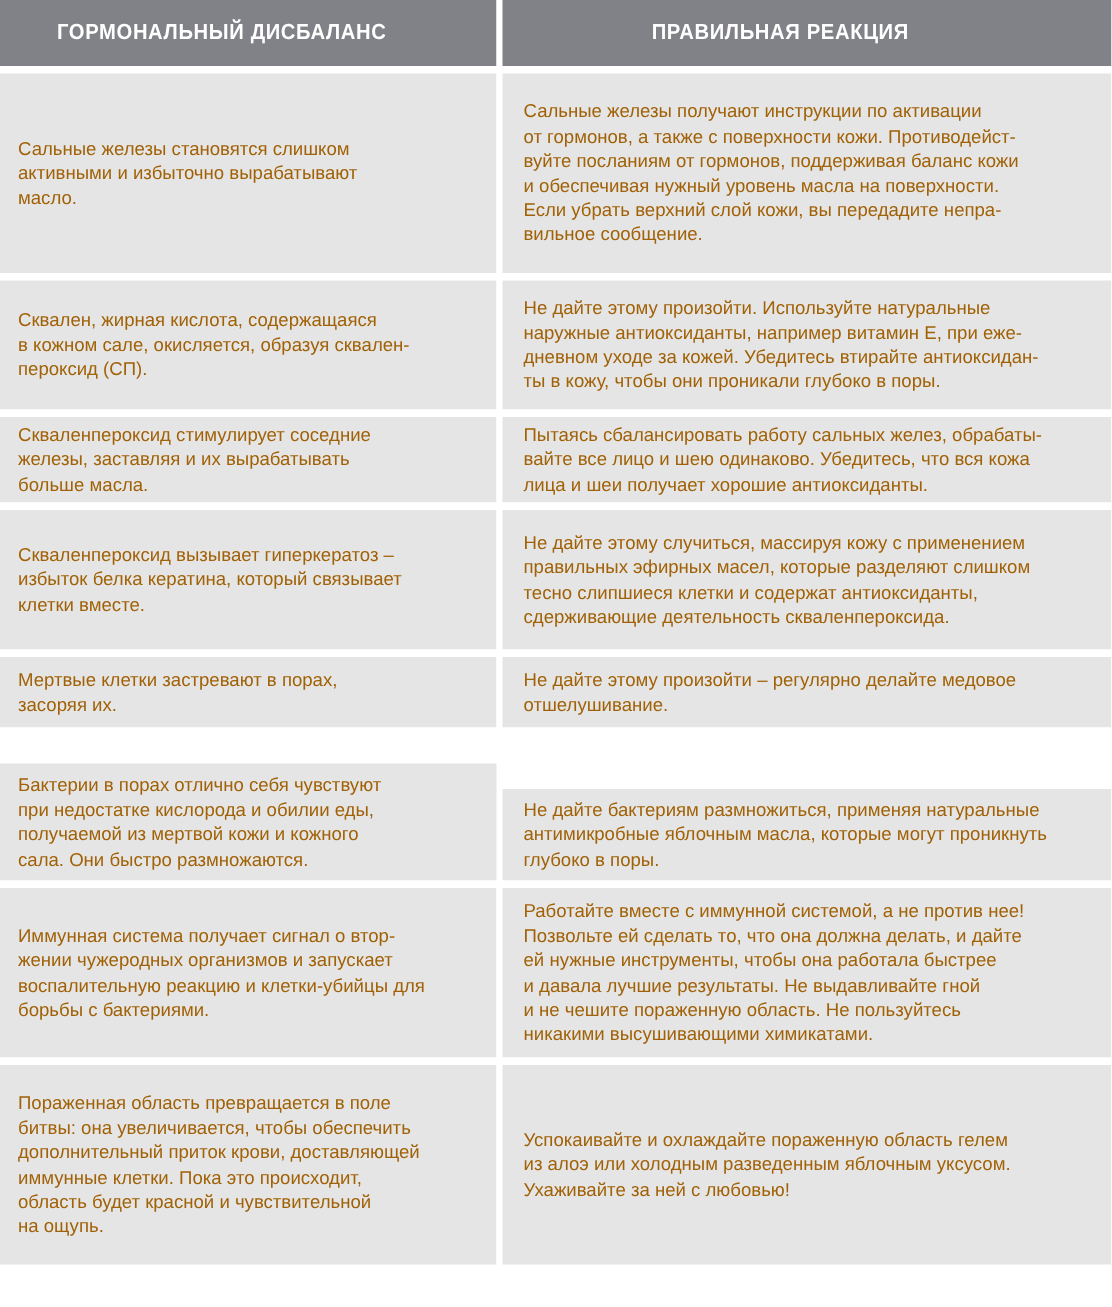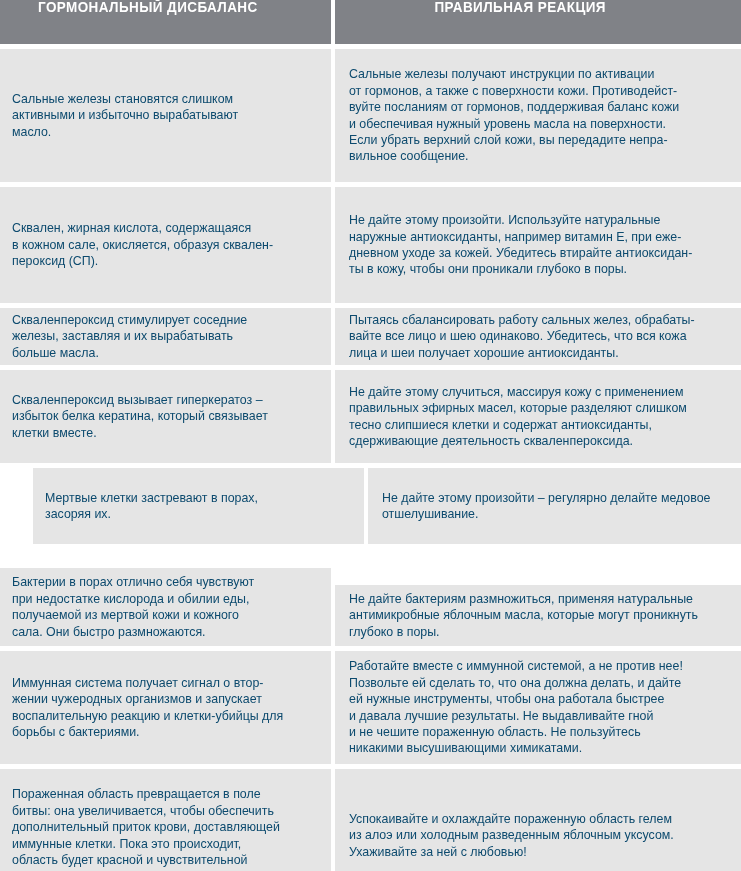--- a/index.html
+++ b/index.html
@@ -27,21 +27,21 @@
   
   .table-header {
     display: flex;
     height: 44px;
     flex: 0 0 44px;
     background: #ffffff;
   }
   .header-cell {
     background: #808287;
     display: flex;
-    align-items: flex-start;
+    align-items: center;
     height: 44px;
     box-sizing: border-box;
   }
   .header-cell.left {
     width: 331px;
     flex: 0 0 331px;
     padding-left: 38px;
   }
   .header-gap {
     width: 4px;
@@ -101,34 +101,34 @@
     flex: 0 0 4px;
     background: #ffffff;
   }
   .cell.right {
     flex: 1 1 auto;
     padding: 6px 18px 6px 14px;
   }
   .cell-text {
     font-size: 12.4px;
     line-height: 16.4px;
-    color: #0c4a6e;
+    color: #a16207;
     white-space: pre-line;
     width: 100%;
   }
   .cell.right .cell-text {
     font-size: 12.4px;
   }
 
   
   .r0 { height: 133px; }
-  .r1 { height: 116px; }
+  .r1 { height: 86px; }
   .r2 { height: 57px; }
   .r3 { height: 93px; justify-content: flex-end; }
-  .r4 { height: 76px; padding-left: 33px; }
+  .r4 { height: 47px; }
   .r5 { height: 97px; align-items: flex-end; }
   .r6 { height: 113px; }
   .r7 { height: 133px; }
 </style>
 </head>
 <body>
 
 <div class="comparison-table">
 
   <div class="table-header">

